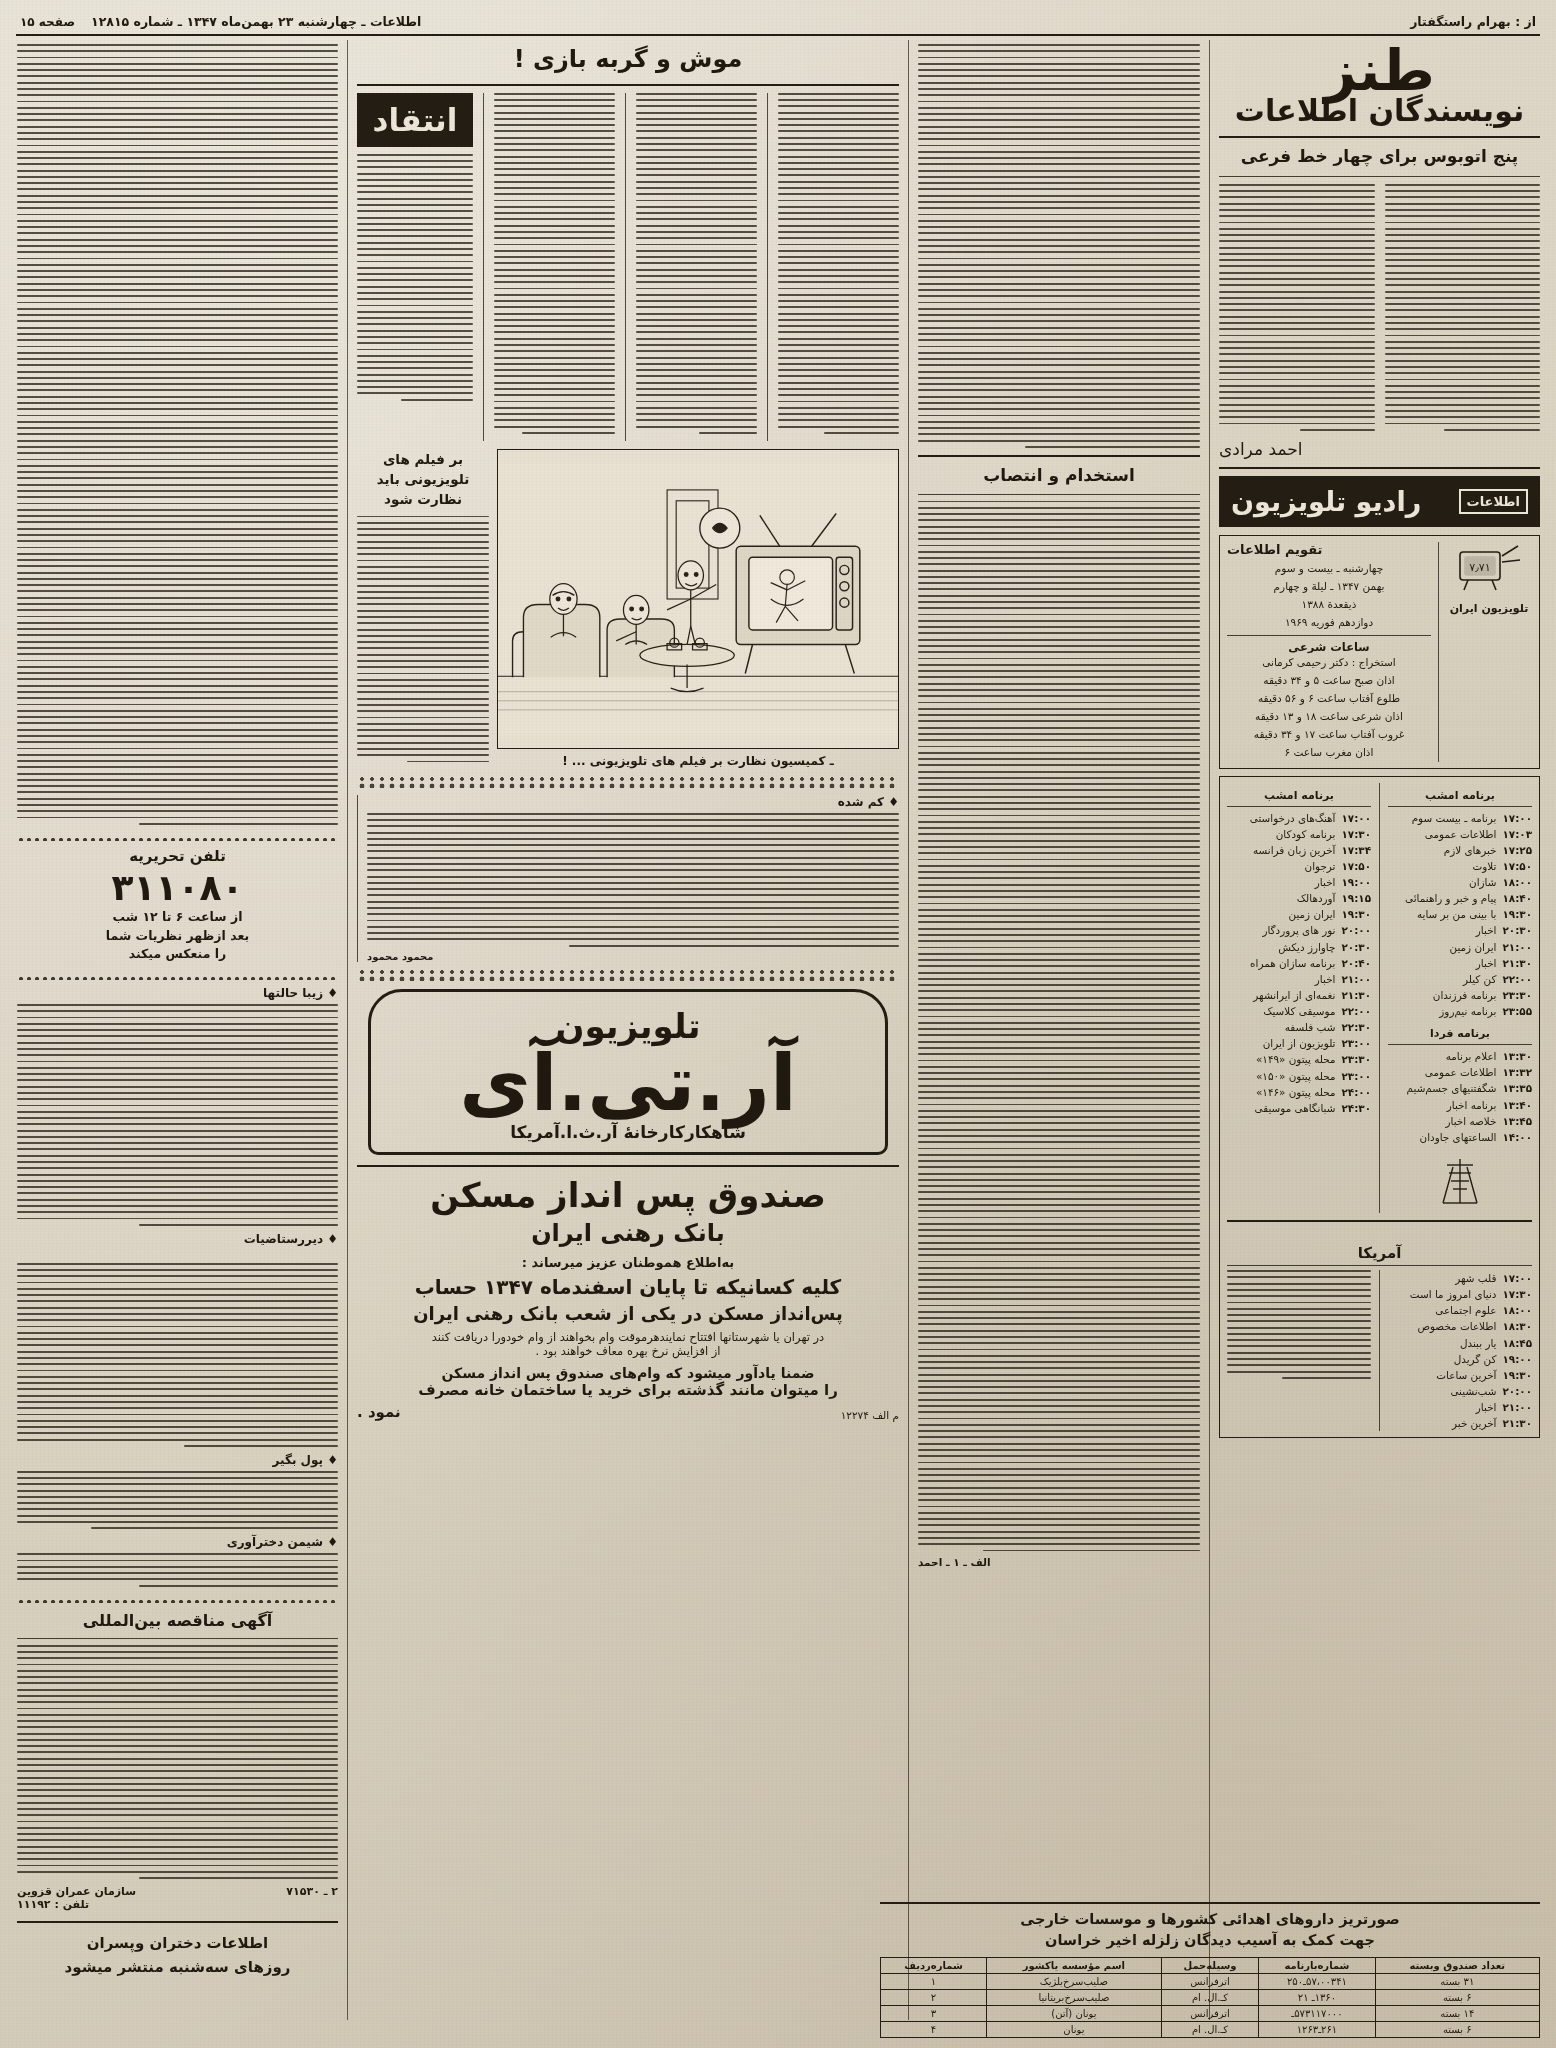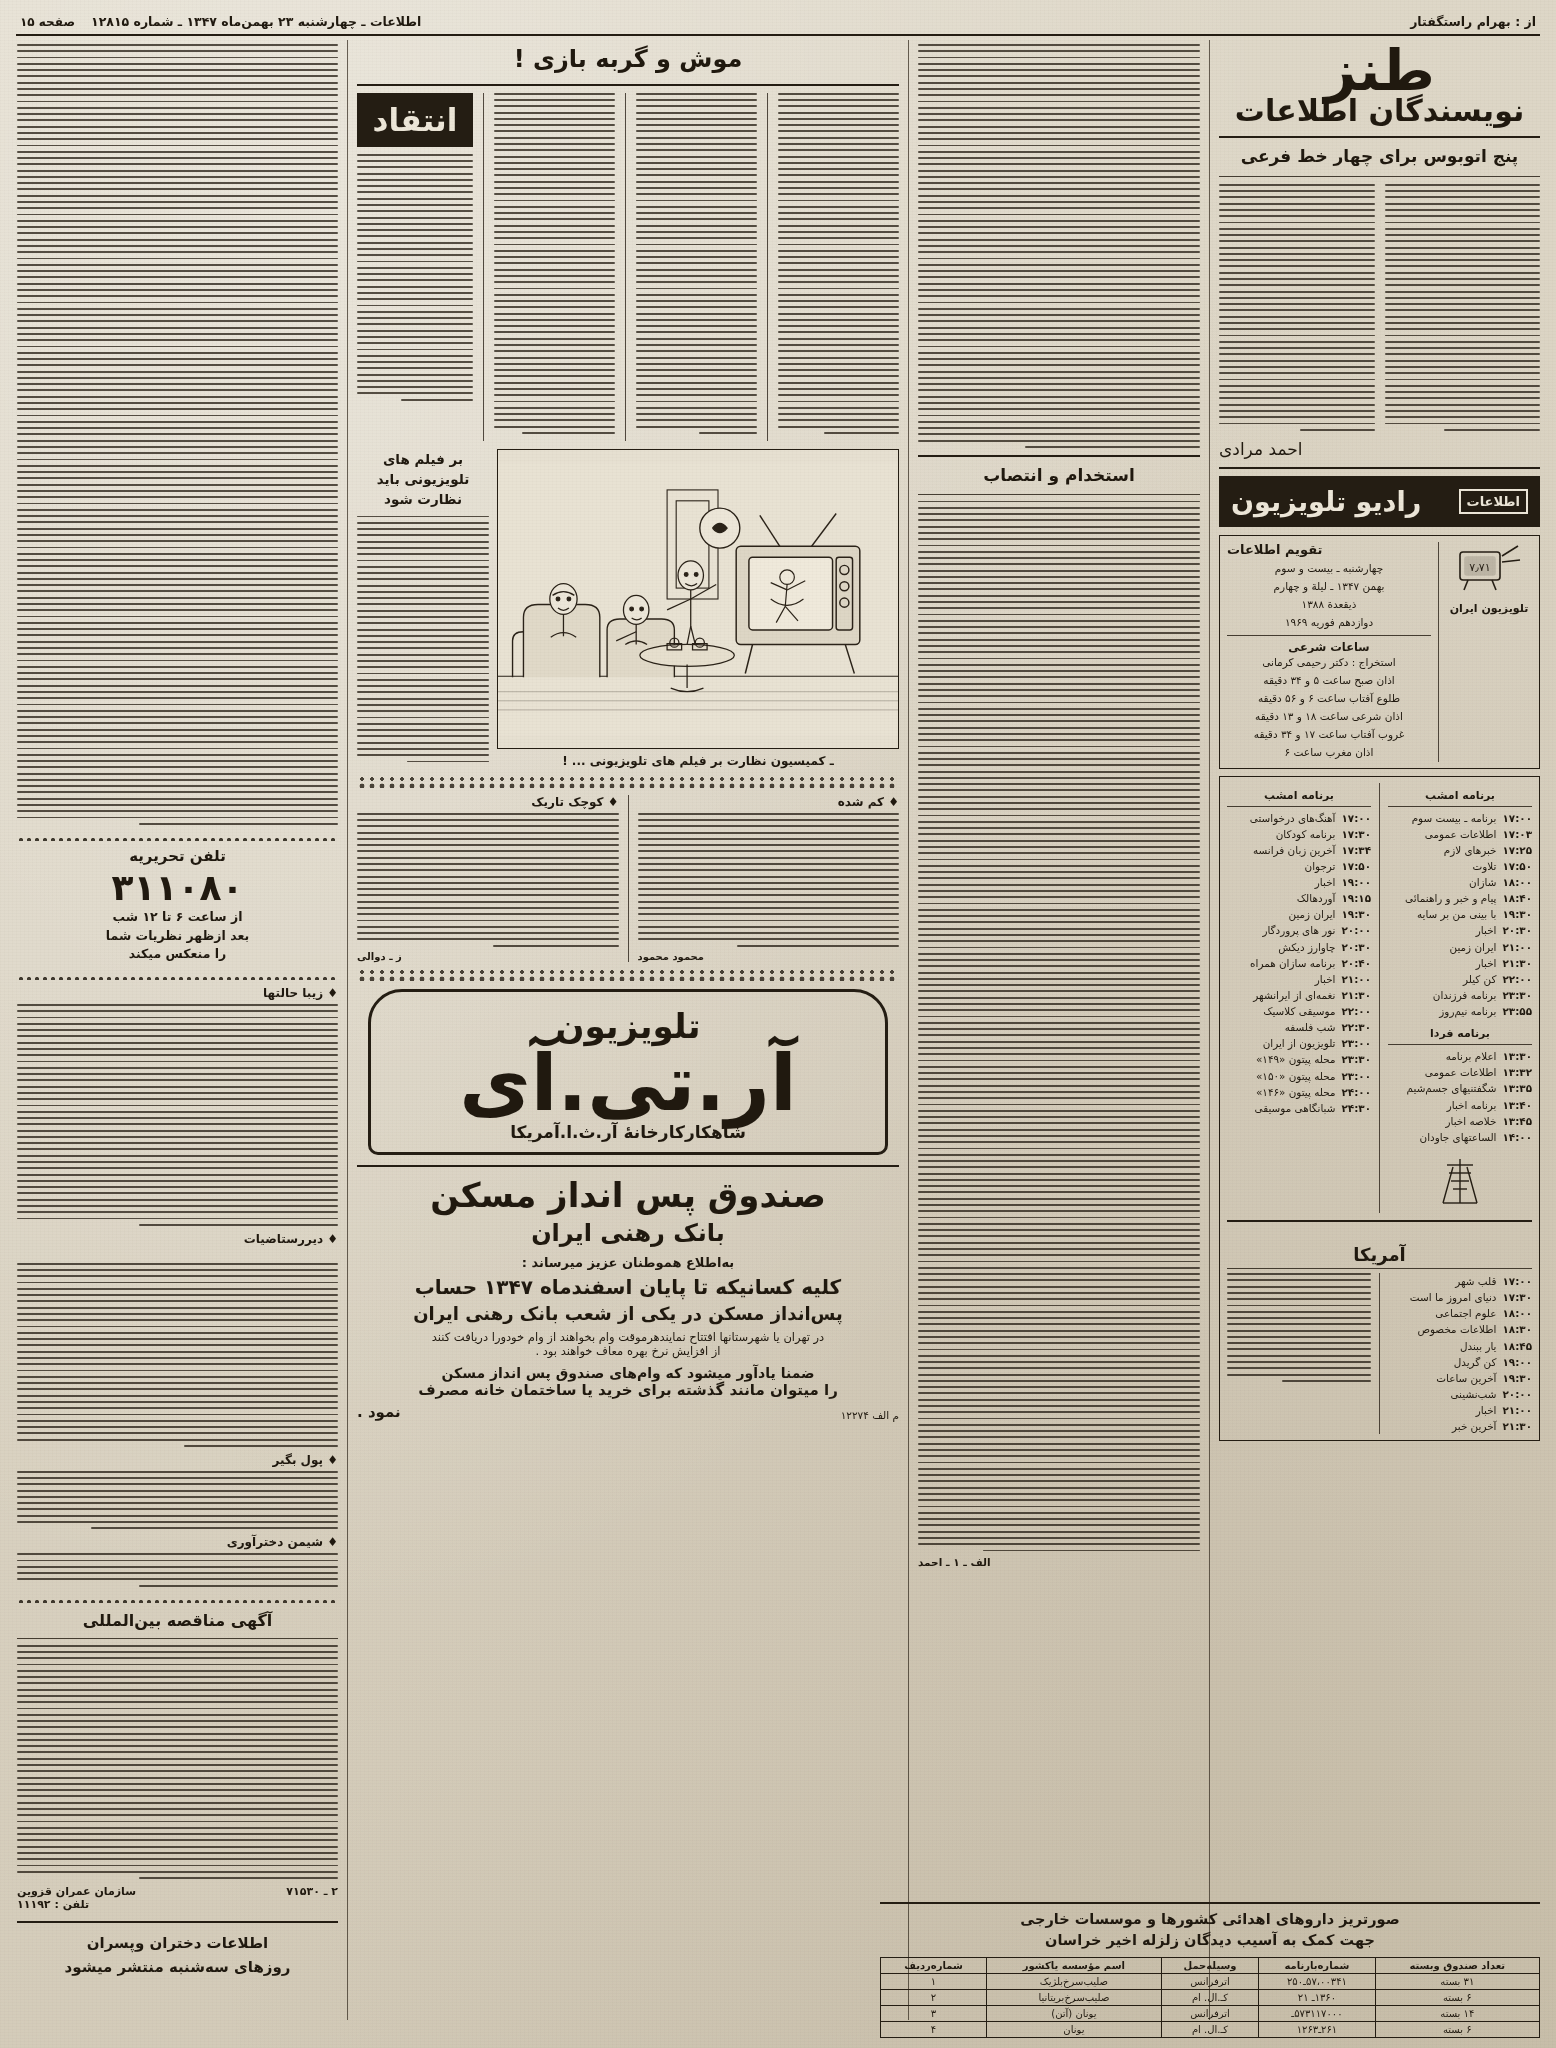--- a/index.html
+++ b/index.html
@@ -502,21 +502,21 @@
                 <span class="d">محله پیتون «۱۴۶»</span>
               </div>
             <div class="row">
                 <span class="t">۲۴:۳۰</span>
                 <span class="d">شبانگاهی موسیقی</span>
               </div>
           </div>
         </div>
 
         <div class="rule2" style="margin:7px 0 5px;"></div>
-        <div style="font-size:18px; font-weight:bold; text-align:center; margin-bottom:3px;margin-top:22px;">آمریکا</div>
+        <div style="font-size:15px; font-weight:bold; text-align:center; margin-bottom:3px;margin-top:22px;">آمریکا</div>
         <div class="rule" style="margin-bottom:4px;"></div>
         <div style="display:flex; gap:8px;" class="sched">
           <div style="flex:1;">
             <div class="row">
                 <span class="t">۱۷:۰۰</span>
                 <span class="d">قلب شهر</span>
               </div>
             <div class="row">
                 <span class="t">۱۷:۳۰</span>
                 <span class="d">دنیای امروز ما است</span>
@@ -1234,48 +1234,20 @@
               <i></i>
               <i></i>
               <i></i>
               <i></i>
               <i></i>
               <i></i>
             </div>
           <div style="text-align:left; font-size:10px; font-weight:bold;">محمود محمود</div>
         </div>
         <div class="vrule"></div>
-        <div style="flex:1;">
-          <div class="tag" style="margin-bottom:4px;">♦ <span>کوچک تاریک</span></div>
-          <div class="lines tight para v2">
-              <i></i>
-              <i></i>
-              <i></i>
-              <i></i>
-              <i></i>
-              <i></i>
-              <i></i>
-              <i></i>
-              <i></i>
-              <i></i>
-              <i></i>
-              <i></i>
-              <i></i>
-              <i></i>
-              <i></i>
-              <i></i>
-              <i></i>
-              <i></i>
-              <i></i>
-              <i></i>
-              <i></i>
-              <i></i>
-            </div>
-          <div style="text-align:left; font-size:10px; font-weight:bold;">ز ـ دوالی</div>
-        </div>
       </div>
 
       <div class="wavy2" style="margin:8px 0 8px;"></div>
 
       <div style="text-align:center; position:relative;">
         <div style="border:3px solid #241d13; border-radius:34px 34px 10px 10px; padding:14px 16px 10px; display:inline-block; width:96%;">
           <div class="tvword">تلویزیون</div>
           <div class="tvbrand">آر.تی.آی</div>
           <div style="font-size:17px; font-weight:bold; margin-top:2px;">شاهکارکارخانهٔ آر.ث.ا.آمریکا</div>
         </div>

